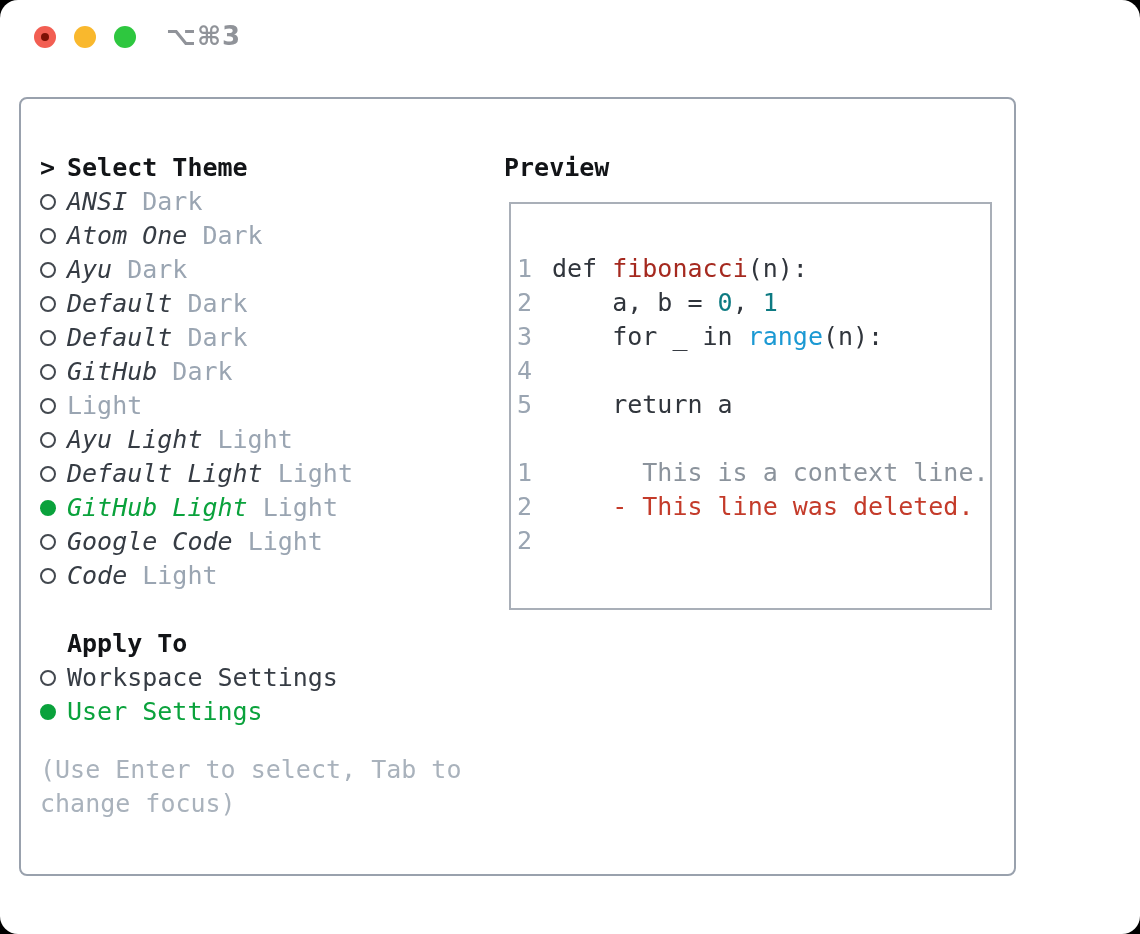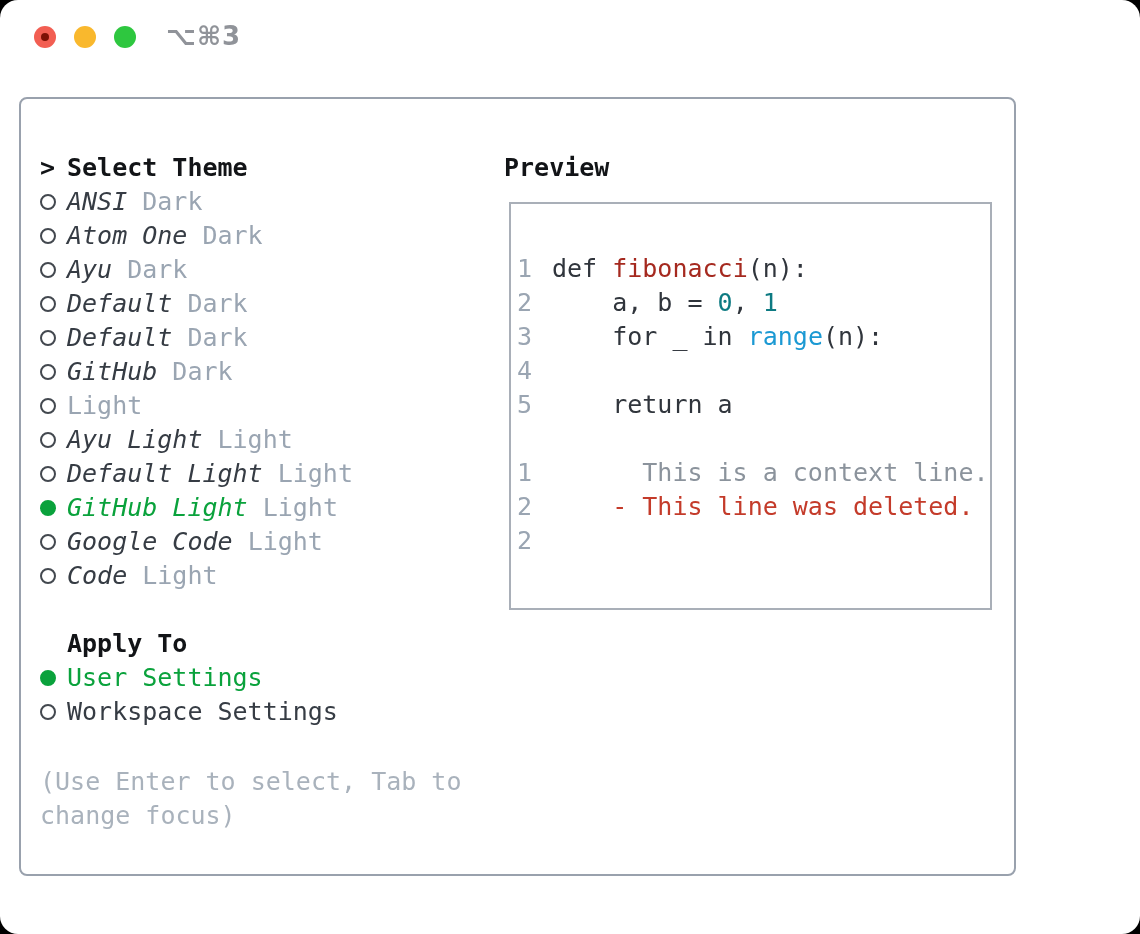--- a/index.html
+++ b/index.html
@@ -25,21 +25,21 @@
   .prompt{font-weight:bold;color:var(--header);}
   .ring{width:12px;height:12px;border:2px solid #43484f;border-radius:50%;box-sizing:content-box;}
   .ring.on{background:var(--accent-green);border-color:var(--accent-green);}
   .hdr{font-weight:bold;color:var(--header);}
   .theme-name{color:var(--item-text);font-style:italic;}
   .theme-item.selected .theme-name{color:var(--accent-green);}
   .badge{color:var(--muted);}
   .apply-opt .opt-label{color:var(--item-text);}
   .apply-opt.selected .opt-label{color:var(--accent-green);}
   .spacer{height:34px;}
-  .help{margin-top:36px;width:450px;color:var(--help);white-space:normal;}
+  .help{margin-top:24px;width:450px;color:var(--help);white-space:normal;}
 
   
   .preview-label{position:absolute;left:483px;top:52px;font-size:25px;line-height:34px;font-weight:bold;color:var(--header);}
   .preview-box{position:absolute;left:488px;top:103px;width:483px;height:408px;border:2px solid var(--preview-border);box-sizing:border-box;background:#fff;padding:48px 0 0 6px;overflow:hidden;}
   .pline{display:flex;height:34px;line-height:34px;font-size:25px;white-space:pre;}
   .ln{display:inline-block;width:15px;flex:0 0 15px;margin-right:20px;text-align:right;color:var(--muted);}
   .seg-code{color:var(--code-text);text-align:center;}
   .seg-func{color:var(--function-red);}
   .seg-num{color:var(--number-teal);}
   .seg-builtin{color:var(--builtin-blue);}
@@ -86,22 +86,22 @@
         </div>
 
       <div class="spacer"></div>
 
       <div class="row">
         <span class="mark"></span>
         <span class="hdr">Apply To</span>
       </div>
 
       <div>
+          <div class="row apply-opt"><span class="mark"><span class="ring"></span></span><span class="opt-label">Workspace Settings</span></div>
           <div class="row apply-opt selected"><span class="mark"><span class="ring on"></span></span><span class="opt-label">User Settings</span></div>
-          <div class="row apply-opt"><span class="mark"><span class="ring"></span></span><span class="opt-label">Workspace Settings</span></div>
         </div>
 
       <div class="help">(Use Enter to select, Tab to change focus)</div>
     </div>
 
     <div class="preview-label">Preview</div>
 
     <div class="preview-box">
         <div class="pline"><span class="ln">1</span><span class="seg-code">def </span><span class="seg-func">fibonacci</span><span class="seg-code">(n):</span></div>
         <div class="pline"><span class="ln">2</span><span class="seg-code">    a, b = </span><span class="seg-num">0</span><span class="seg-code">, </span><span class="seg-num">1</span></div>

